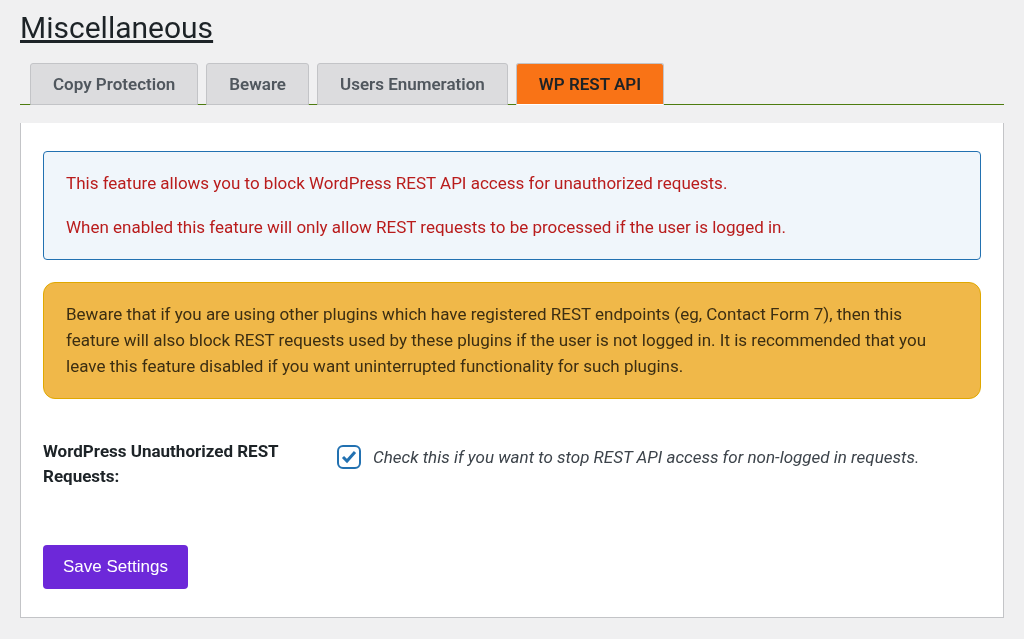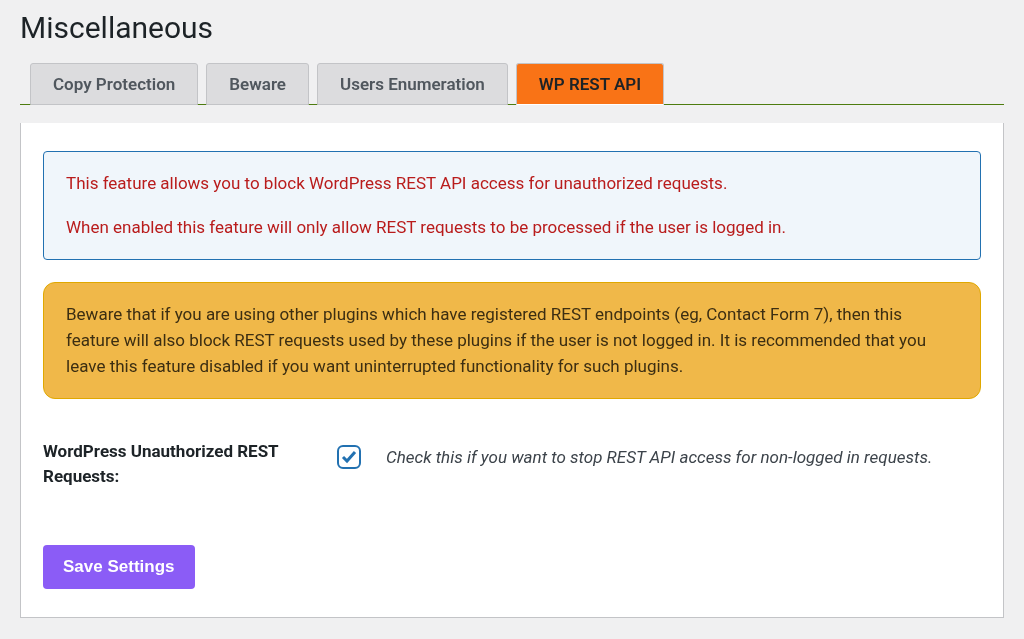--- a/index.html
+++ b/index.html
@@ -11,20 +11,21 @@
     }
     .page {
       padding: 10px 20px 20px 20px;
     }
     .page-title {
       font-size: 30px;
       font-weight: 400;
       color: #1d2327;
       margin-bottom: 18px;
       padding-left: 0;
+      text-decoration: underline;
     }
     .tabs {
       display: flex;
       border-bottom: 1px solid #4d7c0f;
       margin-bottom: 0;
       padding-left: 10px;
     }
     .tab {
       padding: 10px 22px;
       margin-right: 8px;
@@ -85,48 +86,48 @@
     .setting-label {
       font-weight: 700;
       font-size: 17px;
       color: #1d2327;
       width: 260px;
       line-height: 1.5;
     }
     .setting-control {
       display: flex;
       align-items: center;
-      gap: 25px;
+      gap: 12px;
       padding-top: 6px;
     }
     .checkbox {
       width: 24px;
       height: 24px;
       border: 2px solid #2271b1;
       border-radius: 6px;
       display: inline-flex;
       align-items: center;
       justify-content: center;
       cursor: pointer;
       flex-shrink: 0;
     }
     .checkbox svg { width: 16px; height: 16px; fill: none; stroke: #2271b1; stroke-width: 3; }
     .check-desc {
       font-style: italic;
       font-size: 17px;
       color: #3c434a;
     }
     .save-btn {
-      background: #8b5cf6;
+      background: #6d28d9;
       color: #fff;
       border: none;
       border-radius: 4px;
       padding: 12px 20px;
       font-size: 17px;
-      font-weight: 700;
+      font-weight: 400;
       cursor: pointer;
     }
   </style>
 </head>
 <body>
 
 <div class="page">
   <h1 class="page-title">Miscellaneous</h1>
 
   <div class="tabs">

